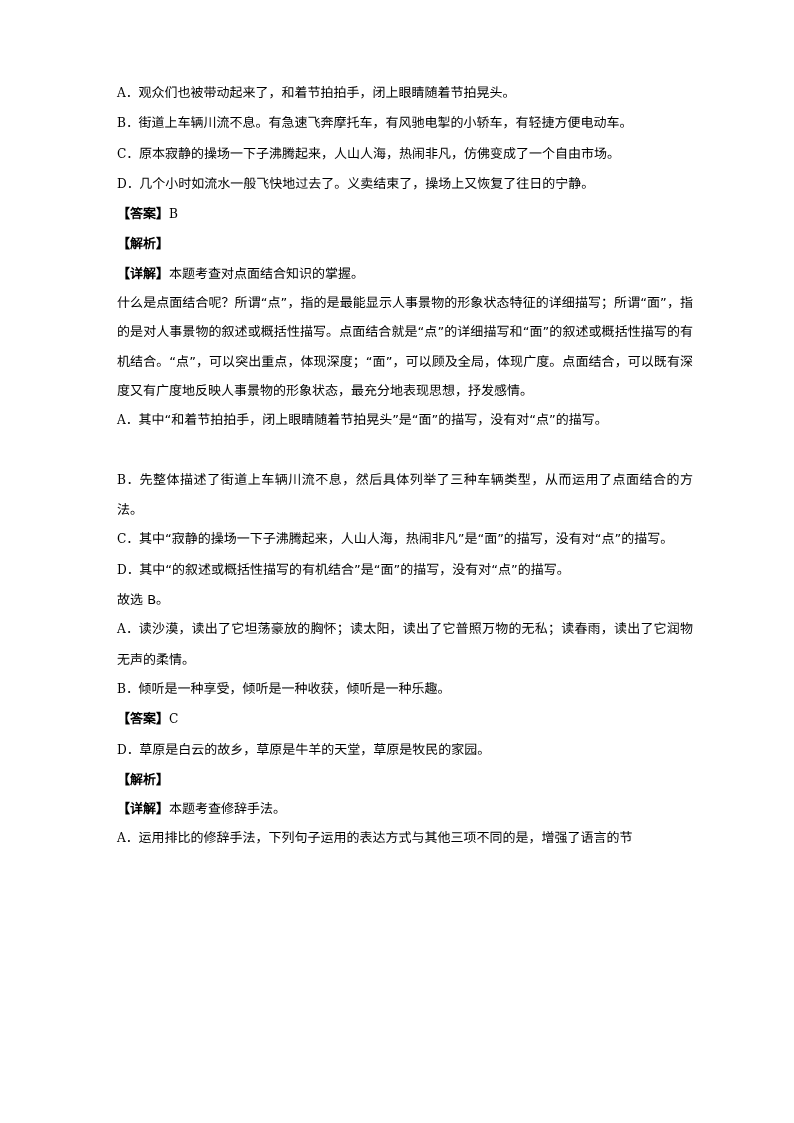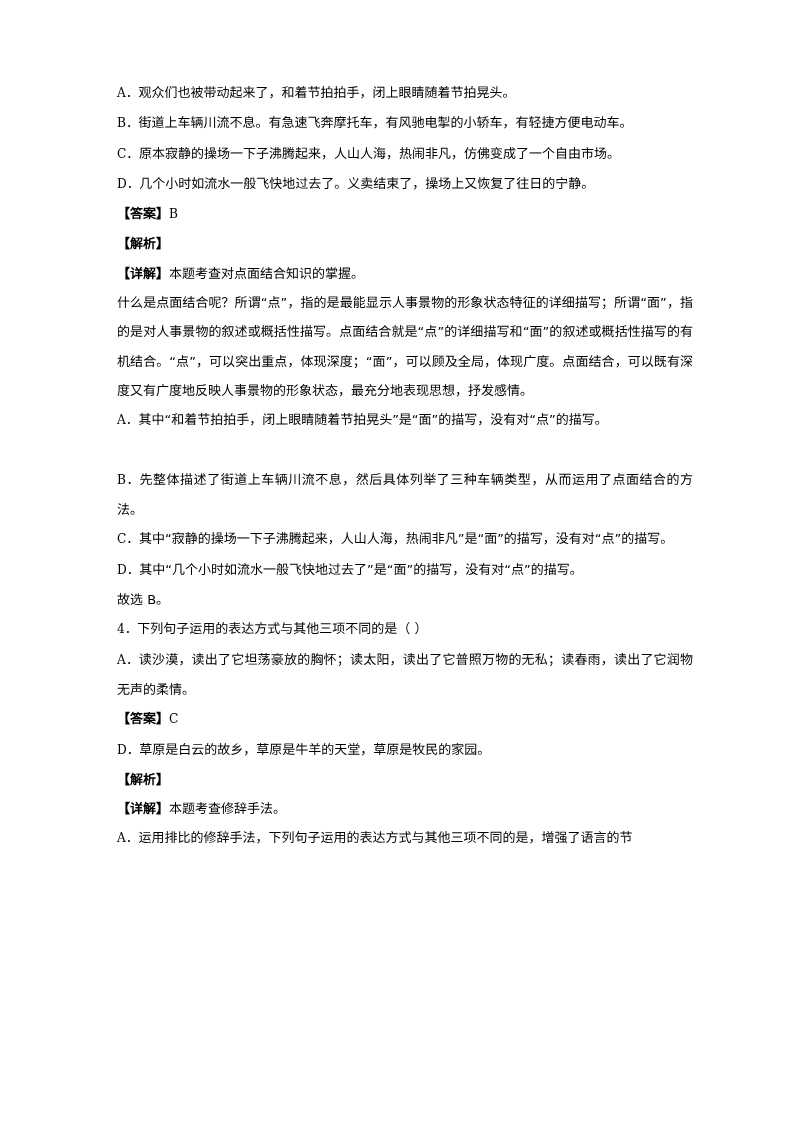--- a/index.html
+++ b/index.html
@@ -77,28 +77,28 @@
     <p class="para">什么是点面结合呢？所谓“点”，指的是最能显示人事景物的形象状态特征的详细描写；所谓“面”，指的是对人事景物的叙述或概括性描写。点面结合就是“点”的详细描写和“面”的叙述或概括性描写的有机结合。“点”，可以突出重点，体现深度；“面”，可以顾及全局，体现广度。点面结合，可以既有深度又有广度地反映人事景物的形象状态，最充分地表现思想，抒发感情。</p>
 
     <p class="para"><span class="opt-label">A．</span><span>其中“和着节拍拍手，闭上眼睛随着节拍晃头”是“面”的描写，没有对“点”的描写。</span></p>
 
     <div class="blank-line">&nbsp;</div>
 
     <p class="para"><span class="opt-label">B．</span><span>先整体描述了街道上车辆川流不息，然后具体列举了三种车辆类型，从而运用了点面结合的方法。</span></p>
 
     <p class="para"><span class="opt-label">C．</span><span>其中“寂静的操场一下子沸腾起来，人山人海，热闹非凡”是“面”的描写，没有对“点”的描写。</span></p>
 
-    <p class="para"><span class="opt-label">D．</span><span>其中“几个小时如流水一般飞快地过去了”是“面”的描写，没有对“点”的描写。</span></p>
+    <p class="para"><span class="opt-label">D．</span><span>其中“的叙述或概括性描写的有机结合”是“面”的描写，没有对“点”的描写。</span></p>
 
     <p class="para">故选 B。</p>
 
-    <p class="para"><span class="opt-label">4．</span><span>下列句子运用的表达方式与其他三项不同的是（        ）</span></p>
 
     <p class="para"><span class="opt-label">A．</span><span>读沙漠，读出了它坦荡豪放的胸怀；读太阳，读出了它普照万物的无私；读春雨，读出了它润物无声的柔情。</span></p>
 
+    <p class="para"><span class="opt-label">B．</span><span>倾听是一种享受，倾听是一种收获，倾听是一种乐趣。</span></p>
 
 
     <p class="para"><span class="tag">【答案】</span><span class="ans-letter">C</span></p>
 
     <p class="para"><span class="opt-label">D．</span><span>草原是白云的故乡，草原是牛羊的天堂，草原是牧民的家园。</span></p>
 
     <p class="para"><span class="tag">【解析】</span></p>
 
     <p class="para"><span class="tag">【详解】</span><span>本题考查修辞手法。</span></p>
 

